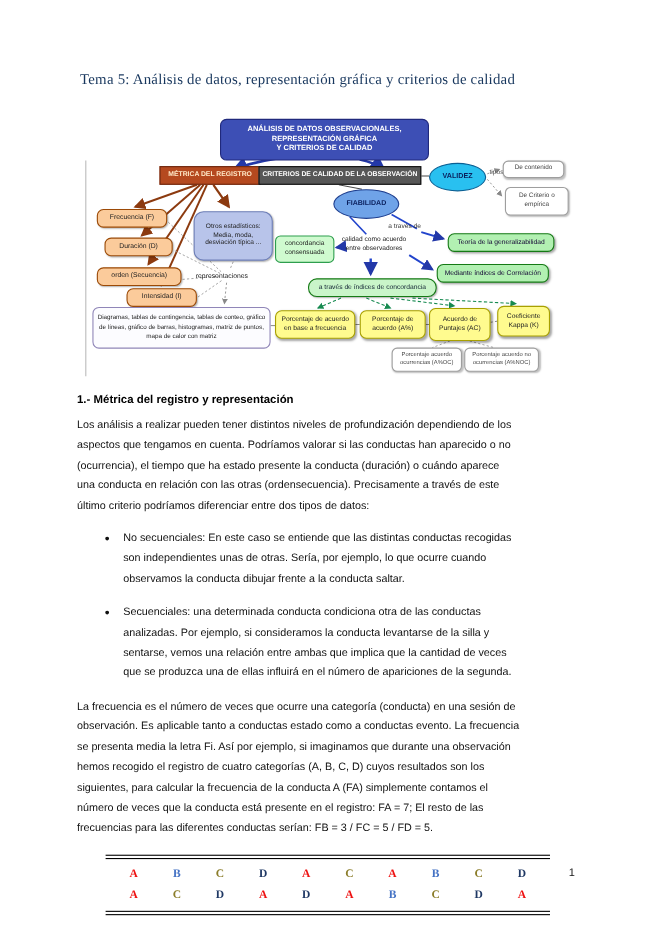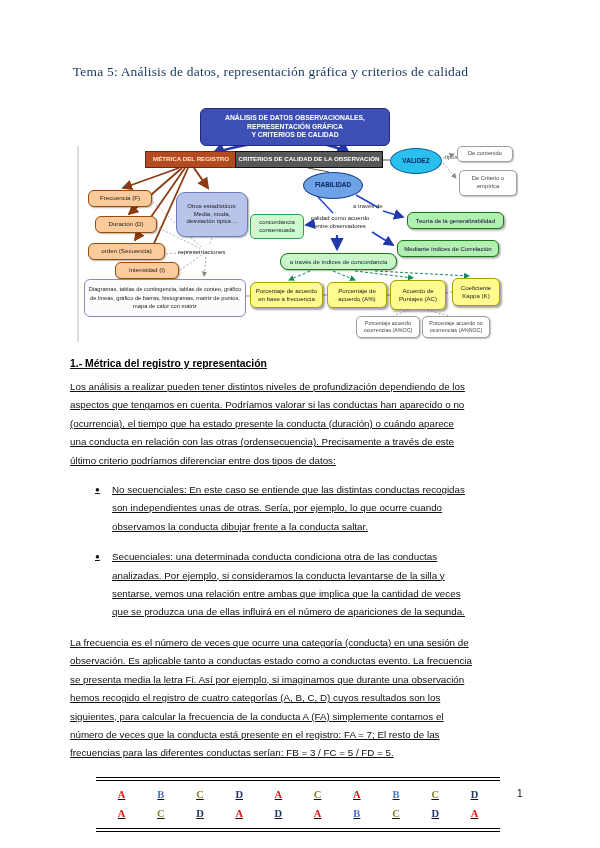--- a/index.html
+++ b/index.html
@@ -67,21 +67,21 @@
     box-shadow:1px 1px 1.5px rgba(0,0,0,.3); }
   .ybox { background:#FFFB8F; border:1.4px solid #A8A000; border-radius:6px;
     font-size:6.1px; color:#222; box-shadow:1.5px 1.5px 2px rgba(0,0,0,.35); padding:1px; }
   .n-y1 { left:175px; top:178px; width:73px; height:26px; }
   .n-y2 { left:252px; top:178px; width:60px; height:26px; }
   .n-y3 { left:315px; top:176px; width:56px; height:30px; }
   .n-y4 { left:377px; top:174px; width:48px; height:28px; }
   .n-w1 { left:281px; top:212px; width:64px; height:22px; font-size:5.3px; }
   .n-w2 { left:347px; top:212px; width:68px; height:22px; font-size:5.3px; }
   
-  .content { margin:10px 68px 0 70px; font-size:9.8px; line-height:18.4px; color:#111;text-decoration:underline; }
+  .content { margin:10px 68px 0 70px; font-size:9.8px; line-height:18.4px; color:#111; }
   .content h2 { font-size:10.4px; font-weight:bold; color:#000; margin-bottom:6px; line-height:16px; }
   .content p { margin-bottom:11px; }
   .bullets { list-style:none; margin:2px 0 1px 0; }
   .bullets li { display:flex; margin-bottom:12px; }
   .bullets .dot { width:17px; margin-left:25px; font-size:8px; line-height:18.4px; flex:none; }
   .bullets .btxt { flex:1; }
   
   .freq-table { margin:14px 0 0 26px; width:404px;
     border-top:4px double #000; border-bottom:4px double #000; padding:4px 6px 5px 6px; }
   .freq-row { display:flex; }

